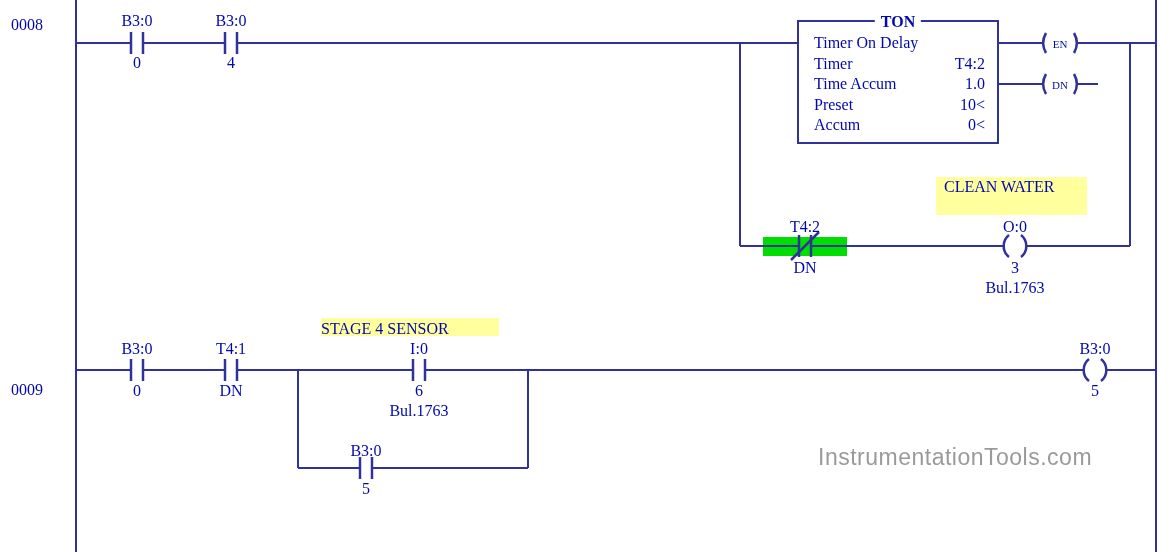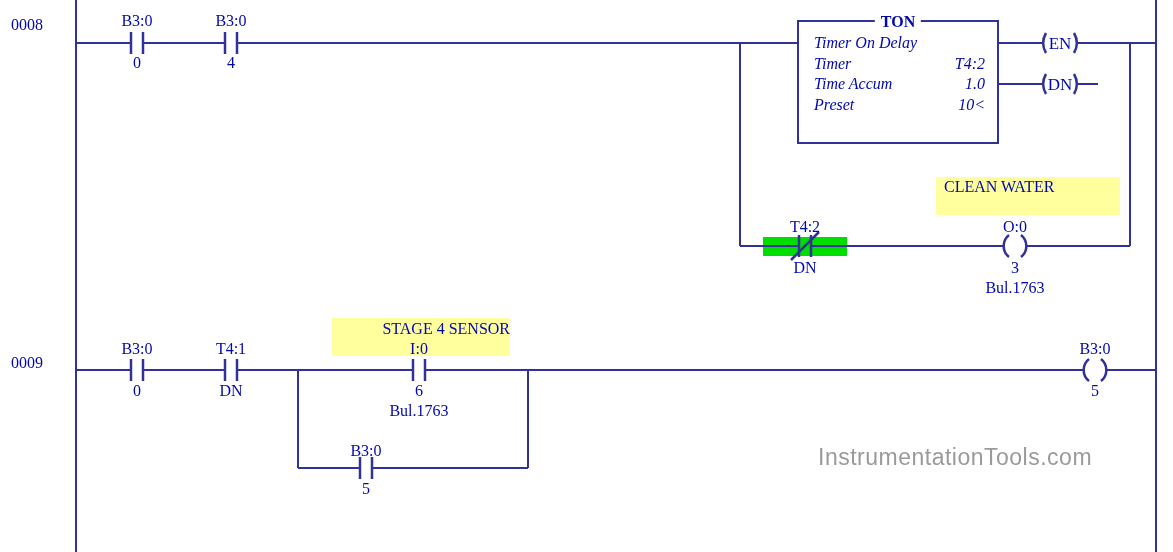--- a/index.html
+++ b/index.html
@@ -24,23 +24,23 @@
     position:absolute; left:797px; top:20px; width:202px; height:124px;
     border:2px solid var(--wire,#31319c); background:#fff;
     color:var(--text,#0008ad); font-size:16px;
   }
   #ton .title {
     position:absolute; top:-10px; left:50%; transform:translateX(-50%);
     background:#fff; padding:0 6px; line-height:19px;font-weight:bold;
   }
   #ton .row {
     position:absolute; left:15px; right:12px;
-    display:flex; justify-content:space-between; line-height:18px;font-style:italic;
+    display:flex; justify-content:space-between; line-height:18px;
   }
-  .outlbl { font-size:17px; }
+  .outlbl { font-size:11px; }
   .watermark {
     position:absolute; left:818px; top:444px;
     font-family:"Liberation Sans", sans-serif; font-size:23px;
     color:var(--watermark,#9a9a9a); letter-spacing:0.5px;
   }
 </style>
 </head>
 <body>
 
 <div id="canvas">
@@ -144,44 +144,48 @@
       <span>T4:2</span>
     </div>
     <div class="row" style="top:53px">
       <span>Time Accum</span>
       <span>1.0</span>
     </div>
     <div class="row" style="top:74px">
       <span>Preset</span>
       <span>10&lt;</span>
     </div>
+    <div class="row" style="top:94px">
+      <span>Accum</span>
+      <span>0&lt;</span>
+    </div>
   </div>
 
   <div class="lbl outlbl" style="left:1060px;top:35px">EN</div>
   <div class="lbl outlbl" style="left:1060px;top:76px">DN</div>
 
-  <div class="comment" style="left:936px;top:177px;width:184px;height:38px;padding:1px 0 0 8px;line-height:18px">
+  <div class="comment" style="left:936px;top:177px;width:151px;height:38px;padding:1px 0 0 8px;line-height:18px">
     <div>CLEAN WATER</div>
   </div>
 
   <div class="lbl" style="left:805px;top:218px">T4:2</div>
   <div class="lbl" style="left:805px;top:259px">DN</div>
 
   <div class="lbl" style="left:1015px;top:218px">O:0</div>
   <div class="lbl" style="left:1015px;top:259px">3</div>
   <div class="lbl" style="left:1015px;top:279px">Bul.1763</div>
 
-  <div class="lbl" style="left:27px;top:354px">0009</div>
+  <div class="lbl" style="left:27px;top:381px">0009</div>
 
   <div class="lbl" style="left:137px;top:340px">B3:0</div>
   <div class="lbl" style="left:137px;top:382px">0</div>
   <div class="lbl" style="left:231px;top:340px">T4:1</div>
   <div class="lbl" style="left:231px;top:382px">DN</div>
 
-  <div class="comment" style="left:332px;top:318px;width:178px;height:38px;line-height:22px;text-align:right">STAGE 4 SENSOR</div>
+  <div class="comment" style="left:321px;top:318px;width:178px;height:18px;line-height:22px;text-align:left">STAGE 4 SENSOR</div>
 
   <div class="lbl" style="left:419px;top:340px">I:0</div>
   <div class="lbl" style="left:419px;top:382px">6</div>
   <div class="lbl" style="left:419px;top:402px">Bul.1763</div>
 
   <div class="lbl" style="left:366px;top:442px">B3:0</div>
   <div class="lbl" style="left:366px;top:480px">5</div>
 
   <div class="lbl" style="left:1095px;top:340px">B3:0</div>
   <div class="lbl" style="left:1095px;top:382px">5</div>

